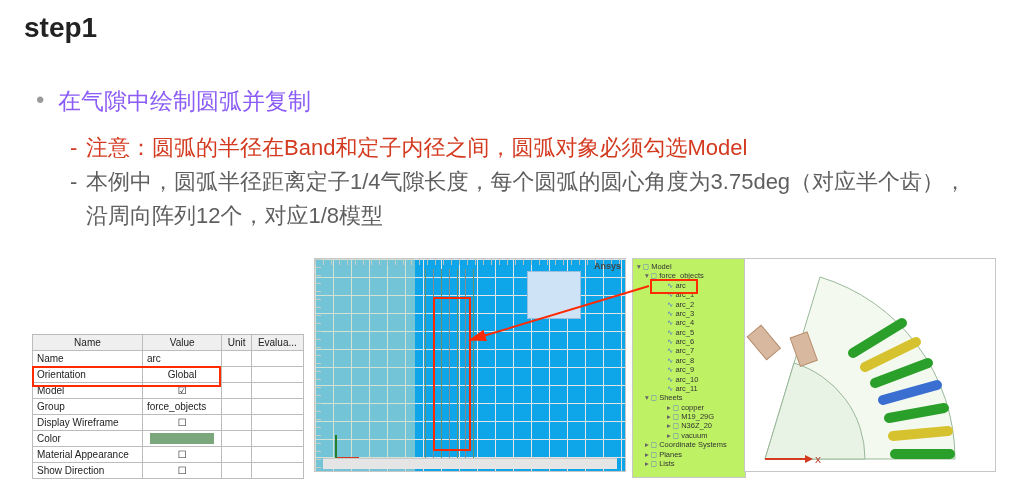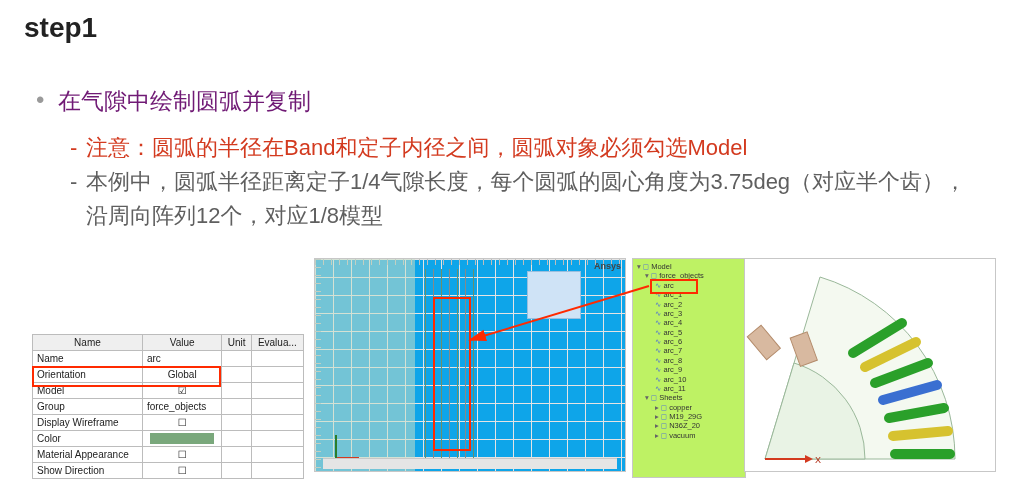--- a/index.html
+++ b/index.html
@@ -26,21 +26,21 @@
     color: #222;
   }
   .bullets {
     position: absolute;
     left: 34px;
     top: 86px;
     width: 940px;
   }
   .b1 {
     font-size: 23px;
-    color: #701a75;
+    color: #8b5cf6;
     margin-bottom: 14px;
     position: relative;
     padding-left: 24px;
   }
   .b1::before {
     content: "•";
     position: absolute;
     left: 2px; top: 0;
     color: #9a9a9a;
     font-size: 24px;
@@ -202,21 +202,21 @@
     border: 1px solid #c7c7c7;
     background:#bef264;
     font-family: Arial, sans-serif;
     font-size: 7.5px;
     color:#333;
     padding: 3px 2px;
     line-height: 1.25;
   }
   .tree .lvl0 { margin-left: 2px; }
   .tree .lvl1 { margin-left: 10px; }
-  .tree .lvl2 { margin-left: 20px; }
+  .tree .lvl2 { margin-left: 32px; }
   .tree .exp { color:#666; }
   .tree .ic { color:#5a7dc9; font-style: normal; }
   .tree-highlight {
     position:absolute;
     left: 650px;
     top: 279px;
     width: 44px;
     height: 11px;
     border: 2px solid #ff2a00;
     pointer-events:none;
@@ -377,20 +377,25 @@
       <span class="exp">▾</span>
       <i class="ic">◻</i>
       <span>Sheets</span>
     </div>
     <div id="tree-sheets">
         <div class="lvl2"><span class="exp">▸</span> <i class="ic">◻</i> <span>copper</span></div>
         <div class="lvl2"><span class="exp">▸</span> <i class="ic">◻</i> <span>M19_29G</span></div>
         <div class="lvl2"><span class="exp">▸</span> <i class="ic">◻</i> <span>N36Z_20</span></div>
         <div class="lvl2"><span class="exp">▸</span> <i class="ic">◻</i> <span>vacuum</span></div>
       </div>
+    <div id="tree-other">
+        <div class="lvl1"><span class="exp">▸</span> <i class="ic">◻</i> <span>Coordinate Systems</span></div>
+        <div class="lvl1"><span class="exp">▸</span> <i class="ic">◻</i> <span>Planes</span></div>
+        <div class="lvl1"><span class="exp">▸</span> <i class="ic">◻</i> <span>Lists</span></div>
+      </div>
   </div>
   <div class="tree-highlight"></div>
 
   <svg class="arrow-line" style="left:0;top:0;width:1012px;height:502px;position:absolute;">
     <defs>
       <marker id="ah" markerWidth="10" markerHeight="10" refX="8" refY="3" orient="auto">
         <path d="M0,0 L9,3 L0,6 z" fill="#ff2a00"></path>
       </marker>
     </defs>
     <line x1="649" y1="286" x2="470" y2="340" stroke="#ff2a00" stroke-width="2" marker-end="url(#ah)"></line>

